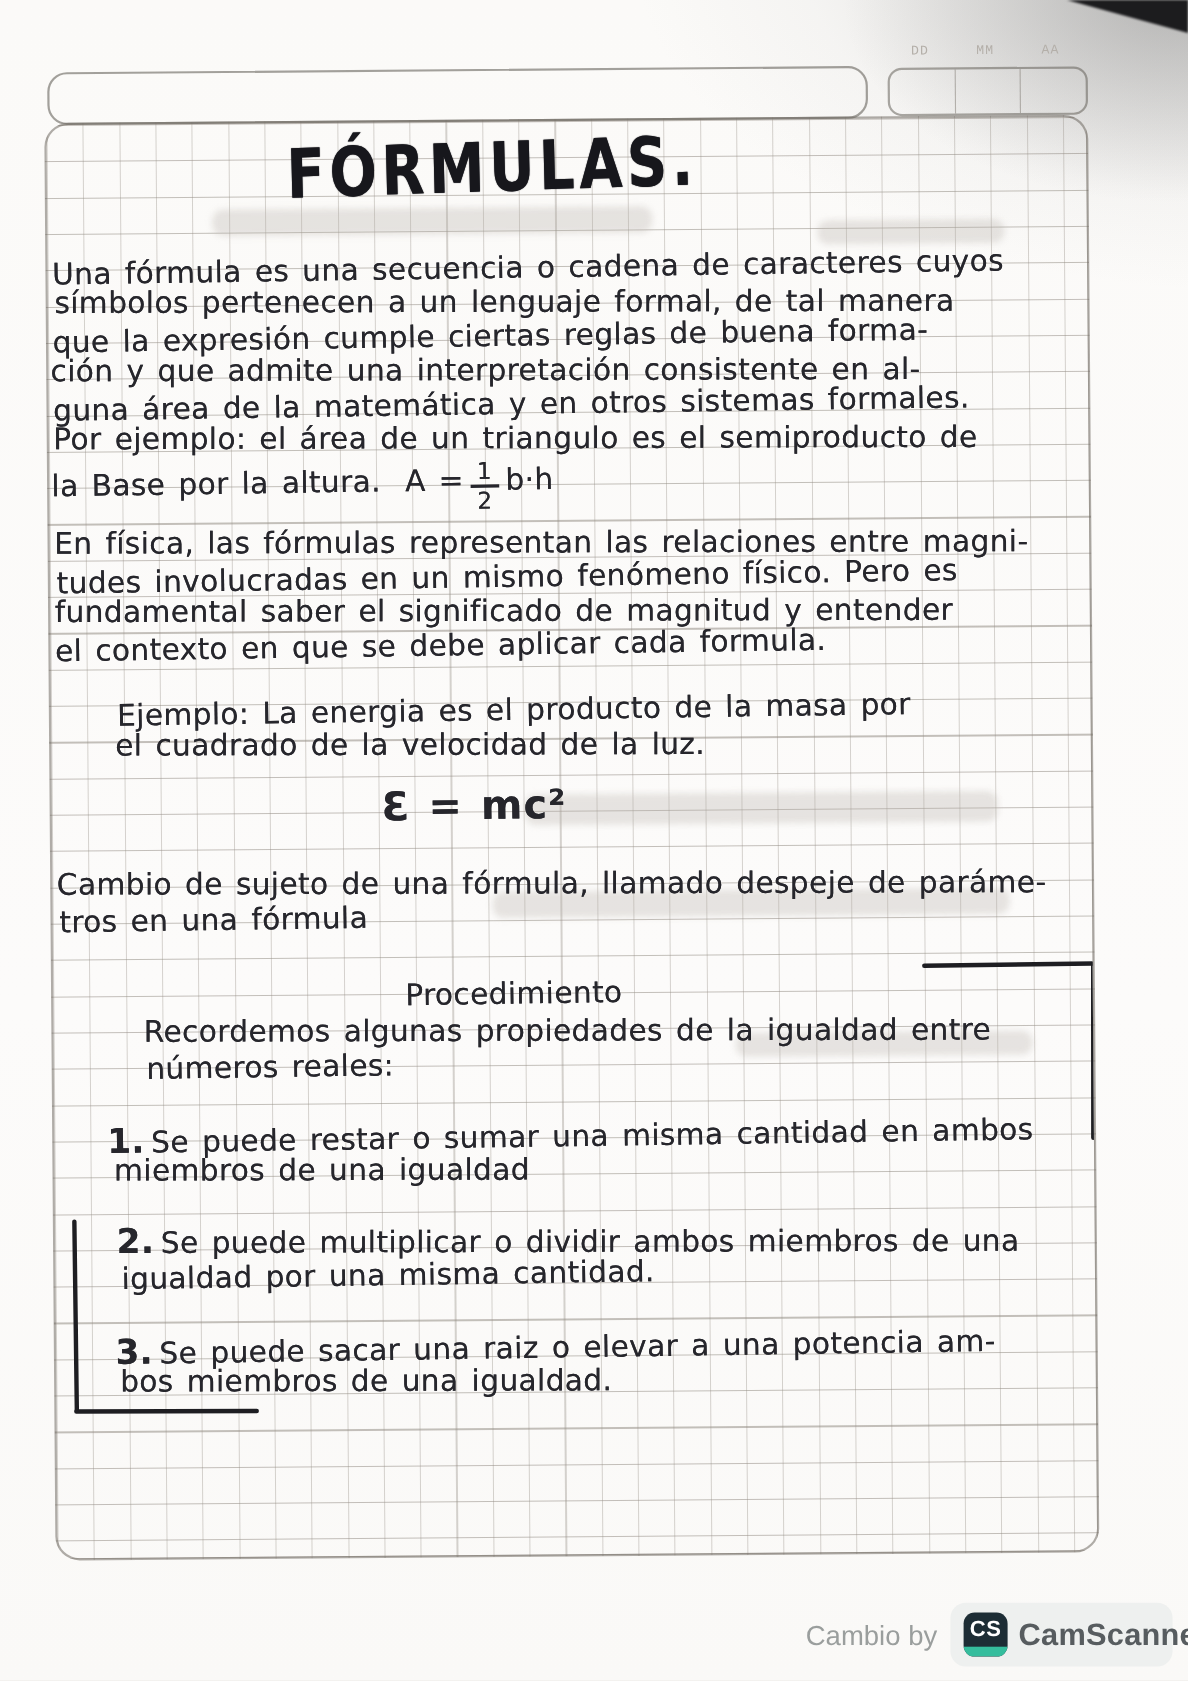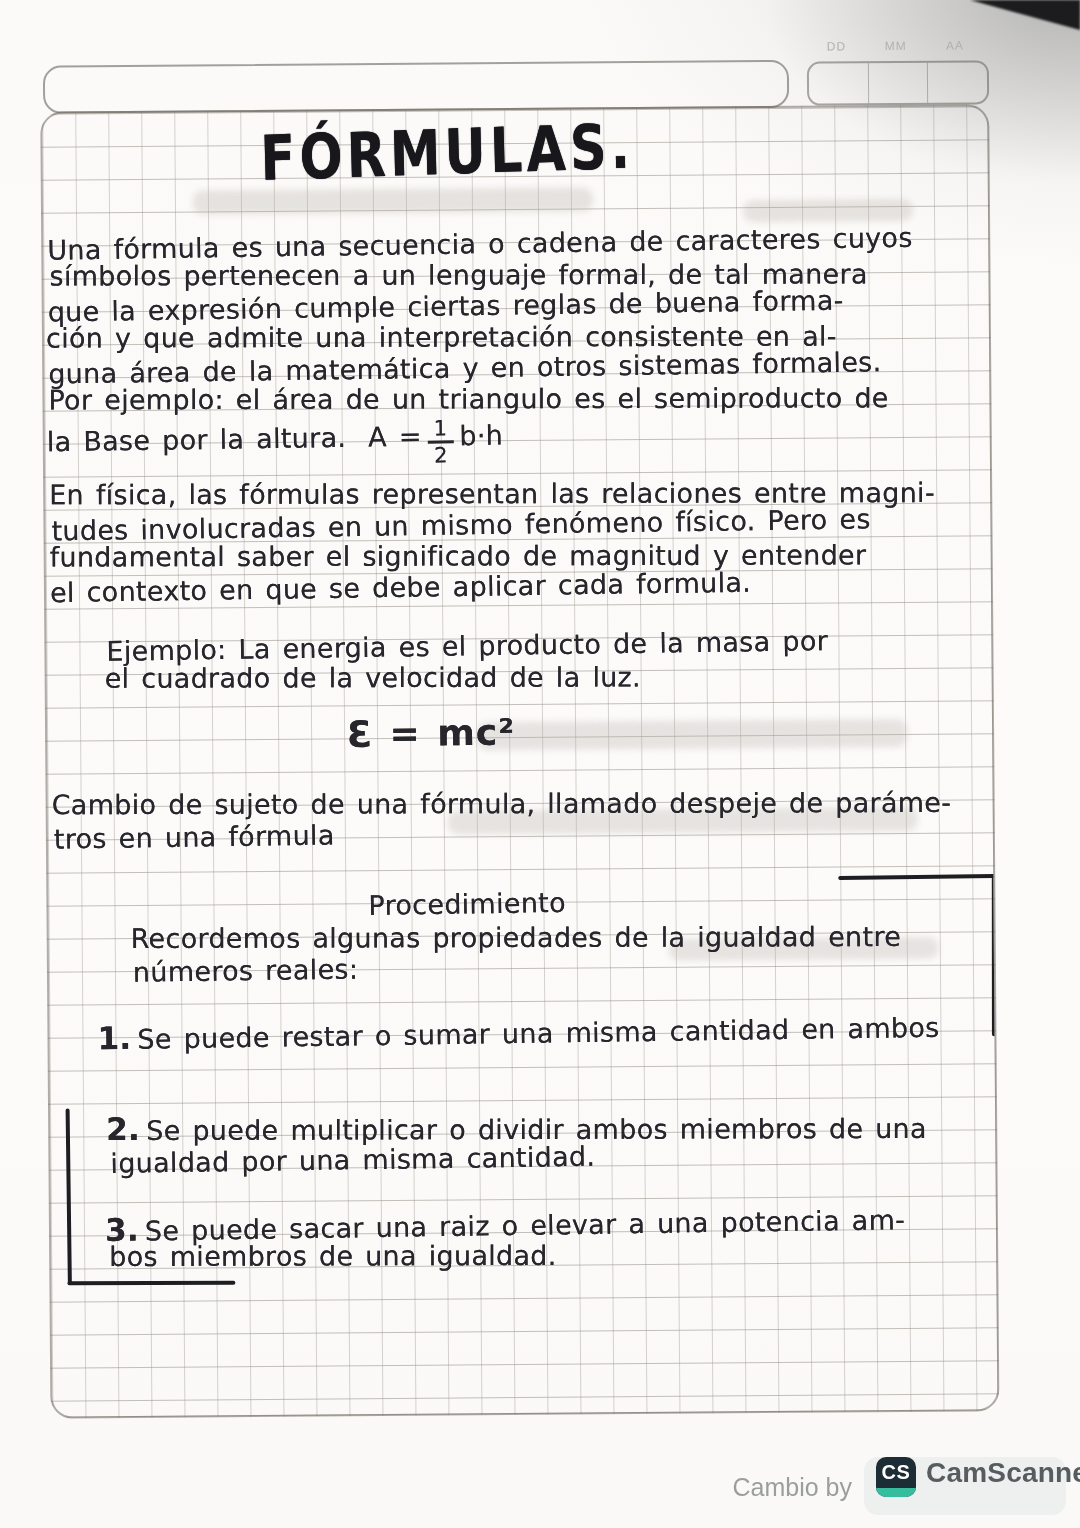--- a/index.html
+++ b/index.html
@@ -27,21 +27,21 @@
 
   
   .title-box{
     position:absolute;left:48px;top:62px;width:742px;height:44px;
     border:2px solid rgba(90,85,78,.55);border-radius:18px;
   }
   .date-labels{
     position:absolute;left:812px;top:42px;width:178px;height:16px;
     display:flex;color:#b4afa9;font-size:12px;letter-spacing:1px;
   }
-  .date-labels span{flex:1;text-align:center;}
+  .date-labels span{flex:1;text-align:center;font-family:Liberation Mono, monospace;}
   .date-box{
     position:absolute;left:812px;top:64px;width:178px;height:40px;
     border:2px solid rgba(90,85,78,.5);border-radius:13px;display:flex;
   }
   .date-cell{flex:1;border-right:1.5px solid rgba(110,104,96,.45);}
   .date-cell:last-child{border-right:none;}
 
   
   .notes-area{
     position:absolute;left:45px;top:108px;width:945px;height:1303px;
@@ -74,21 +74,21 @@
   .stroke{position:absolute;background:#1e1e22;border-radius:2px;}
 
   
   .smudge{position:absolute;background:rgba(178,172,164,.30);filter:blur(3px);border-radius:10px;}
 
   
   .watermark{position:absolute;left:0;top:1455px;width:1080px;height:62px;}
   .powered-by{position:absolute;right:228px;top:18px;font-size:25px;color:#9a9e9d;}
   .cs-pill{
     position:absolute;right:14px;top:2px;width:202px;height:58px;border-radius:14px;
-    background:#eef0ef;display:flex;padding:0 12px;box-sizing:border-box;gap:10px;
+    background:#eef0ef;display:flex;align-items:center;padding:0 12px;box-sizing:border-box;gap:10px;
   }
   .cs-badge{position:relative;width:40px;height:40px;border-radius:10px;background:#1d2d35;flex:0 0 auto;overflow:hidden;}
   .cs-badge .cs-txt{position:absolute;left:0;right:0;top:4px;text-align:center;color:#fff;
     font-weight:bold;font-size:20px;letter-spacing:.5px;font-family:"Liberation Sans",sans-serif;}
   .cs-badge .cs-teal{position:absolute;left:0;right:0;bottom:0;height:9px;background:#35bd9d;}
   .cs-brand{font-size:28px;font-weight:bold;color:#575c5f;letter-spacing:.2px;}
 </style>
 </head>
 <body>
 
@@ -149,20 +149,21 @@
       <div class="stroke" style="left:790px;top:768px;width:157px;height:4px;transform:rotate(-.3deg);"></div>
       <div class="stroke" style="left:943px;top:768px;width:4px;height:162px;transform:rotate(.4deg);"></div>
 
       <div class="hw tilt-a" style="left:320px;top:778px;">Procedimiento</div>
       <div class="hw tilt-b" style="left:82px;top:812px;">Recordemos algunas propiedades de la igualdad entre</div>
       <div class="hw tilt-a" style="left:84px;top:843px;">números reales:</div>
 
       <div class="hw tilt-a" style="left:48px;top:904px;">
         <span class="list-num">1.</span><span>Se puede restar o sumar una misma cantidad en ambos</span>
       </div>
+      <div class="hw tilt-b" style="left:54px;top:937px;">miembros de una igualdad</div>
 
       <div class="hw tilt-b" style="left:56px;top:1000px;">
         <span class="list-num">2.</span><span>Se puede multiplicar o dividir ambos miembros de una</span>
       </div>
       <div class="hw tilt-a" style="left:60px;top:1033px;">igualdad por una misma cantidad.</div>
 
       <div class="hw tilt-a" style="left:54px;top:1096px;">
         <span class="list-num">3.</span><span>Se puede sacar una raiz o elevar a una potencia am-</span>
       </div>
       <div class="hw tilt-b" style="left:58px;top:1129px;">bos miembros de una igualdad.</div>

